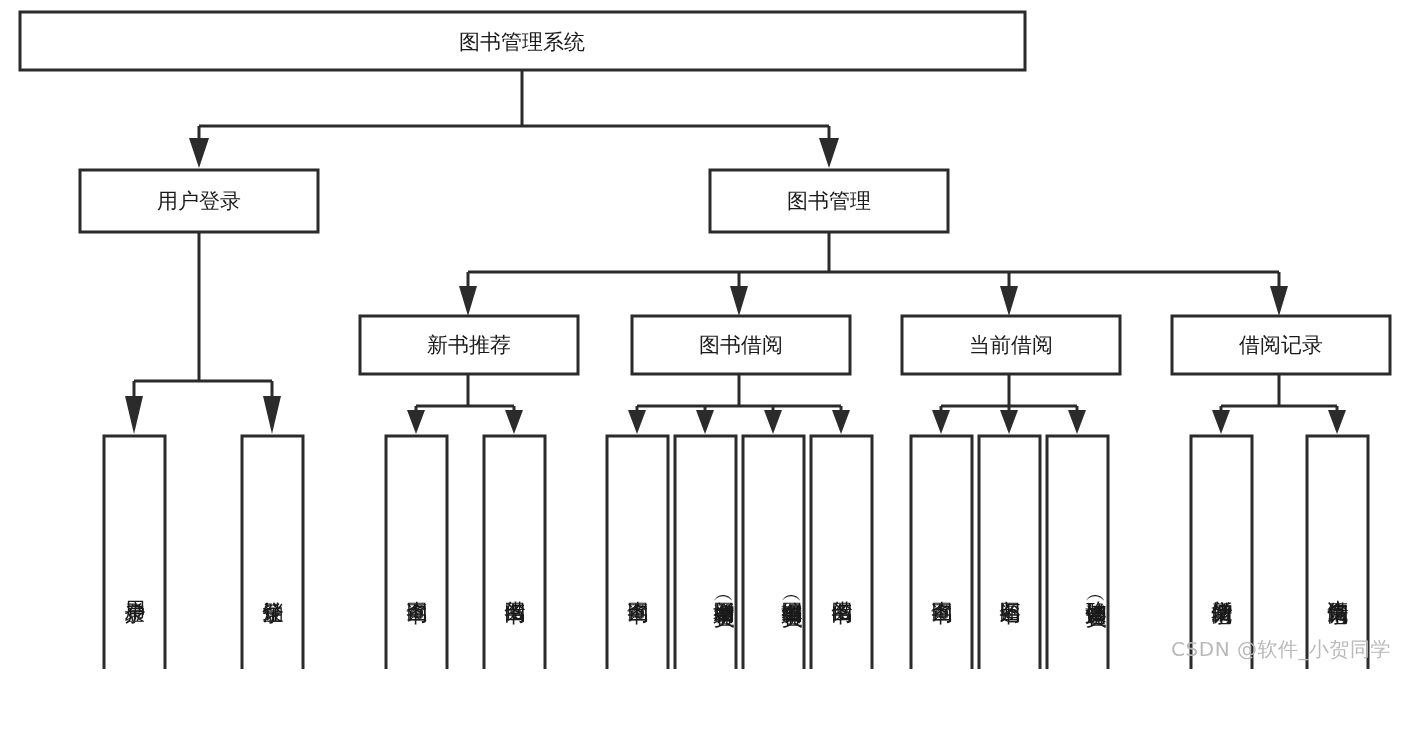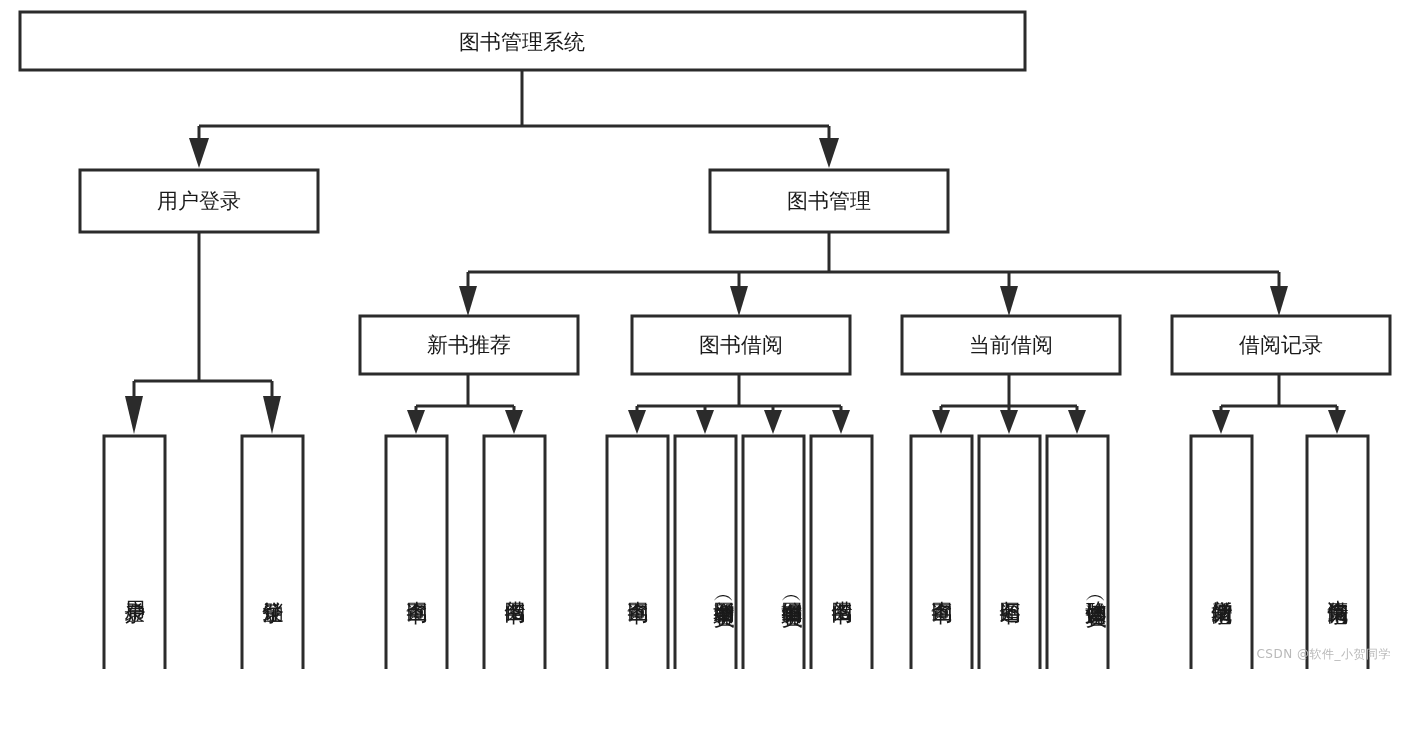--- a/index.html
+++ b/index.html
@@ -60,21 +60,21 @@
     text-align: center;
     white-space: nowrap;
     pointer-events: none;
     user-select: none;
   }
   .watermark {
     position: absolute;
     right: 14px;
     bottom: 6px;
     font-family: "DejaVu Sans", "Liberation Sans", sans-serif;
-    font-size: 12px;
+    font-size: 20px;
     color: #b9b9b9;
     letter-spacing: 0.5px;
     white-space: nowrap;
   }
 </style>
 </head>
 <body>
 
 <div id="diagram-root">
 

